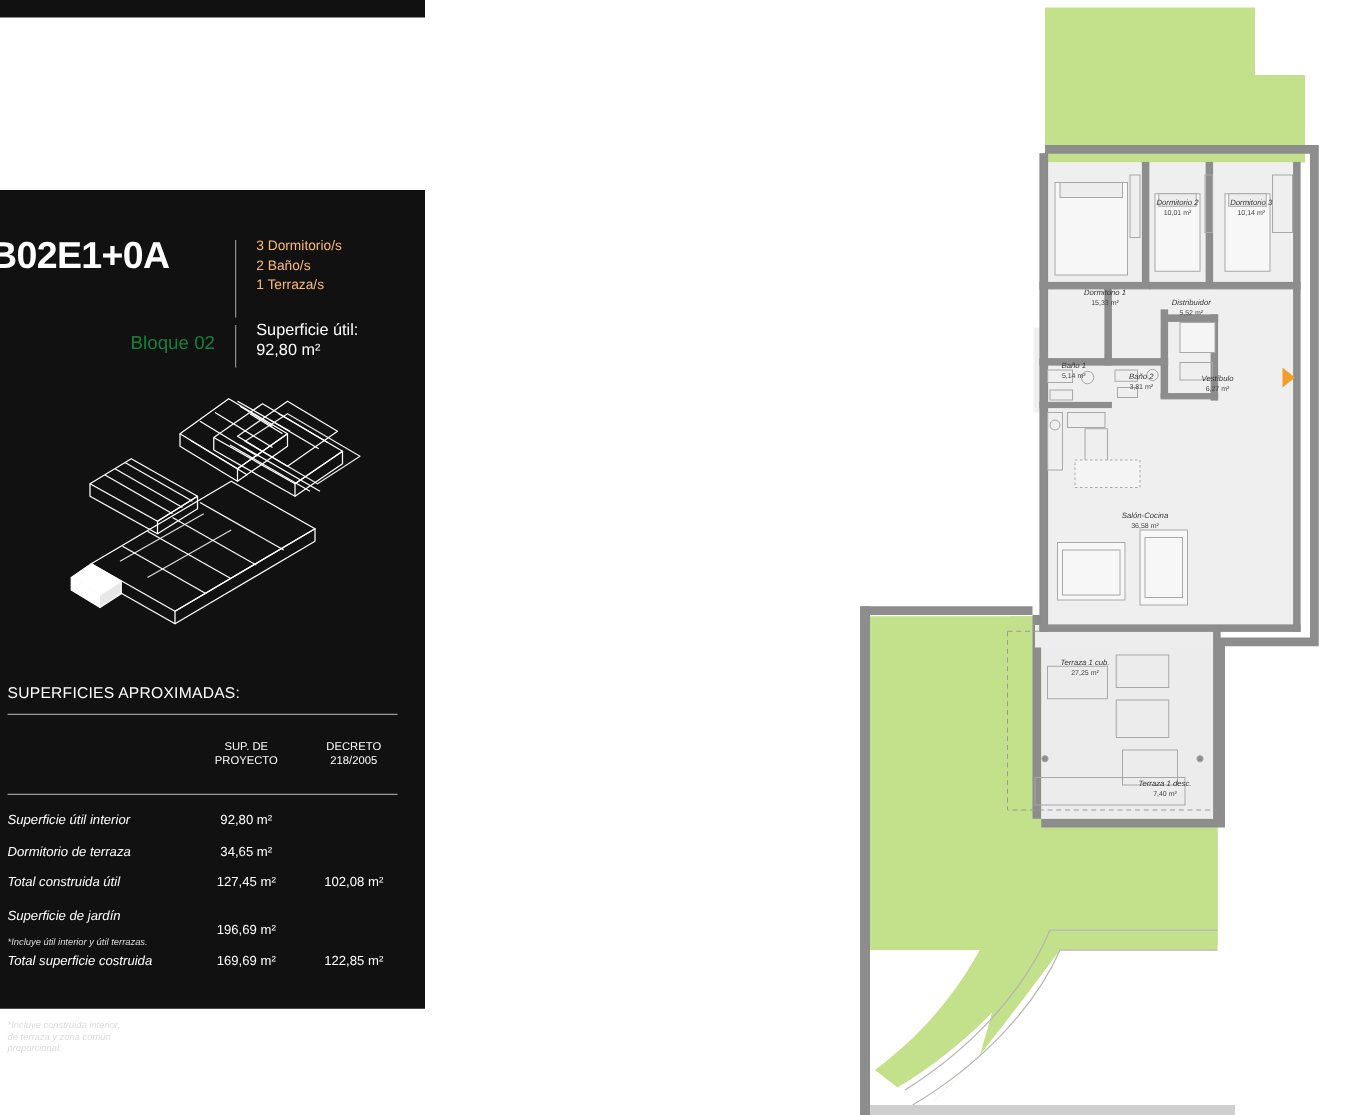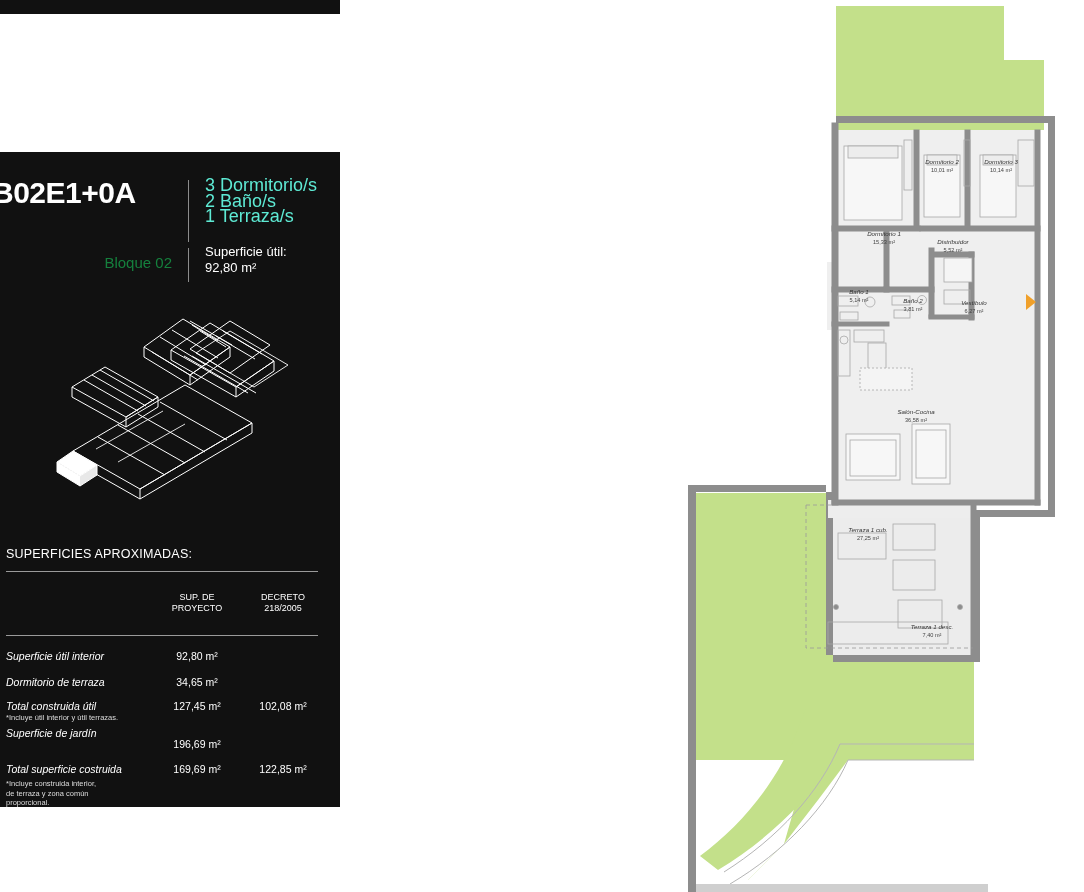--- a/index.html
+++ b/index.html
@@ -12,34 +12,34 @@
   }
   
   #top-black-strip{
     position:absolute;left:0;top:0;width:340px;height:14px;background:#111111;
   }
   #info-panel{
     position:absolute;left:0;top:152px;width:340px;height:655px;
     background:#111111;color:#ffffff;
   }
   #title-row{
-    position:absolute;left:0;top:8px;width:340px;height:60px;
+    position:absolute;left:0;top:20px;width:340px;height:60px;
   }
   .unit-code{
     position:absolute;left:-8px;top:16px;
     font-size:30px;font-weight:bold;letter-spacing:-0.5px;color:#ffffff;
   }
   .vline{
     position:absolute;background:#8c8c8c;width:1px;
   }
   #vline-1{left:188px;top:20px;height:62px;}
   #vline-2{left:188px;top:88px;height:34px;}
   .spec-list{
     position:absolute;left:205px;top:18px;
-    font-size:18px;line-height:15.5px;color:#5eead4;
+    font-size:11px;line-height:15.5px;color:#fdba74;
   }
   .bloque{
     position:absolute;left:0px;top:94px;width:172px;text-align:right;
     font-size:15px;color:#15803d;
   }
   .sup-util{
     position:absolute;left:205px;top:84px;
     font-size:13px;line-height:15.5px;color:#ffffff;
   }
   
@@ -62,21 +62,21 @@
     position:absolute;font-size:9px;line-height:11px;text-align:center;color:#ffffff;
   }
   #col-head-1{left:165px;top:45px;width:64px;}
   #col-head-2{left:248px;top:45px;width:70px;}
   .row-label{
     position:absolute;left:6px;font-size:10.5px;color:#ffffff;font-style:italic;
   }
   .row-v1{position:absolute;left:165px;width:64px;text-align:center;font-size:10.5px;color:#ffffff;}
   .row-v2{position:absolute;left:248px;width:70px;text-align:center;font-size:10.5px;color:#ffffff;}
   .row-note{
-    position:absolute;left:6px;font-size:7.5px;color:#dcdcdc;line-height:9.5px;
+    position:absolute;left:6px;font-size:7.5px;font-style:italic;color:#dcdcdc;line-height:9.5px;margin-top:36px;
   }
   
   #plan{
     position:absolute;left:688px;top:0;width:396px;height:892px;
   }
   #plan svg{display:block;}
   .rl{font-family:"Liberation Sans",sans-serif;font-style:italic;font-size:6.2px;fill:#333;}
   .rl2{font-family:"Liberation Sans",sans-serif;font-style:normal;font-size:5.6px;fill:#444;}
 </style>
 </head>

